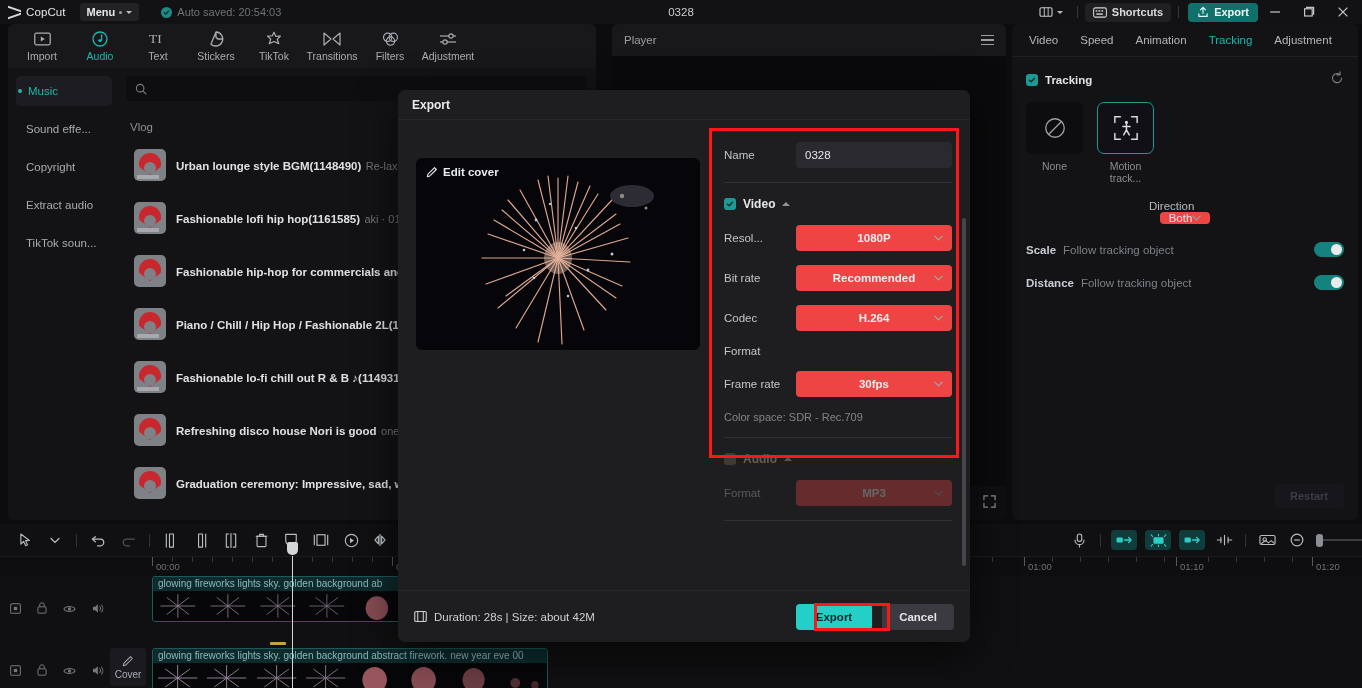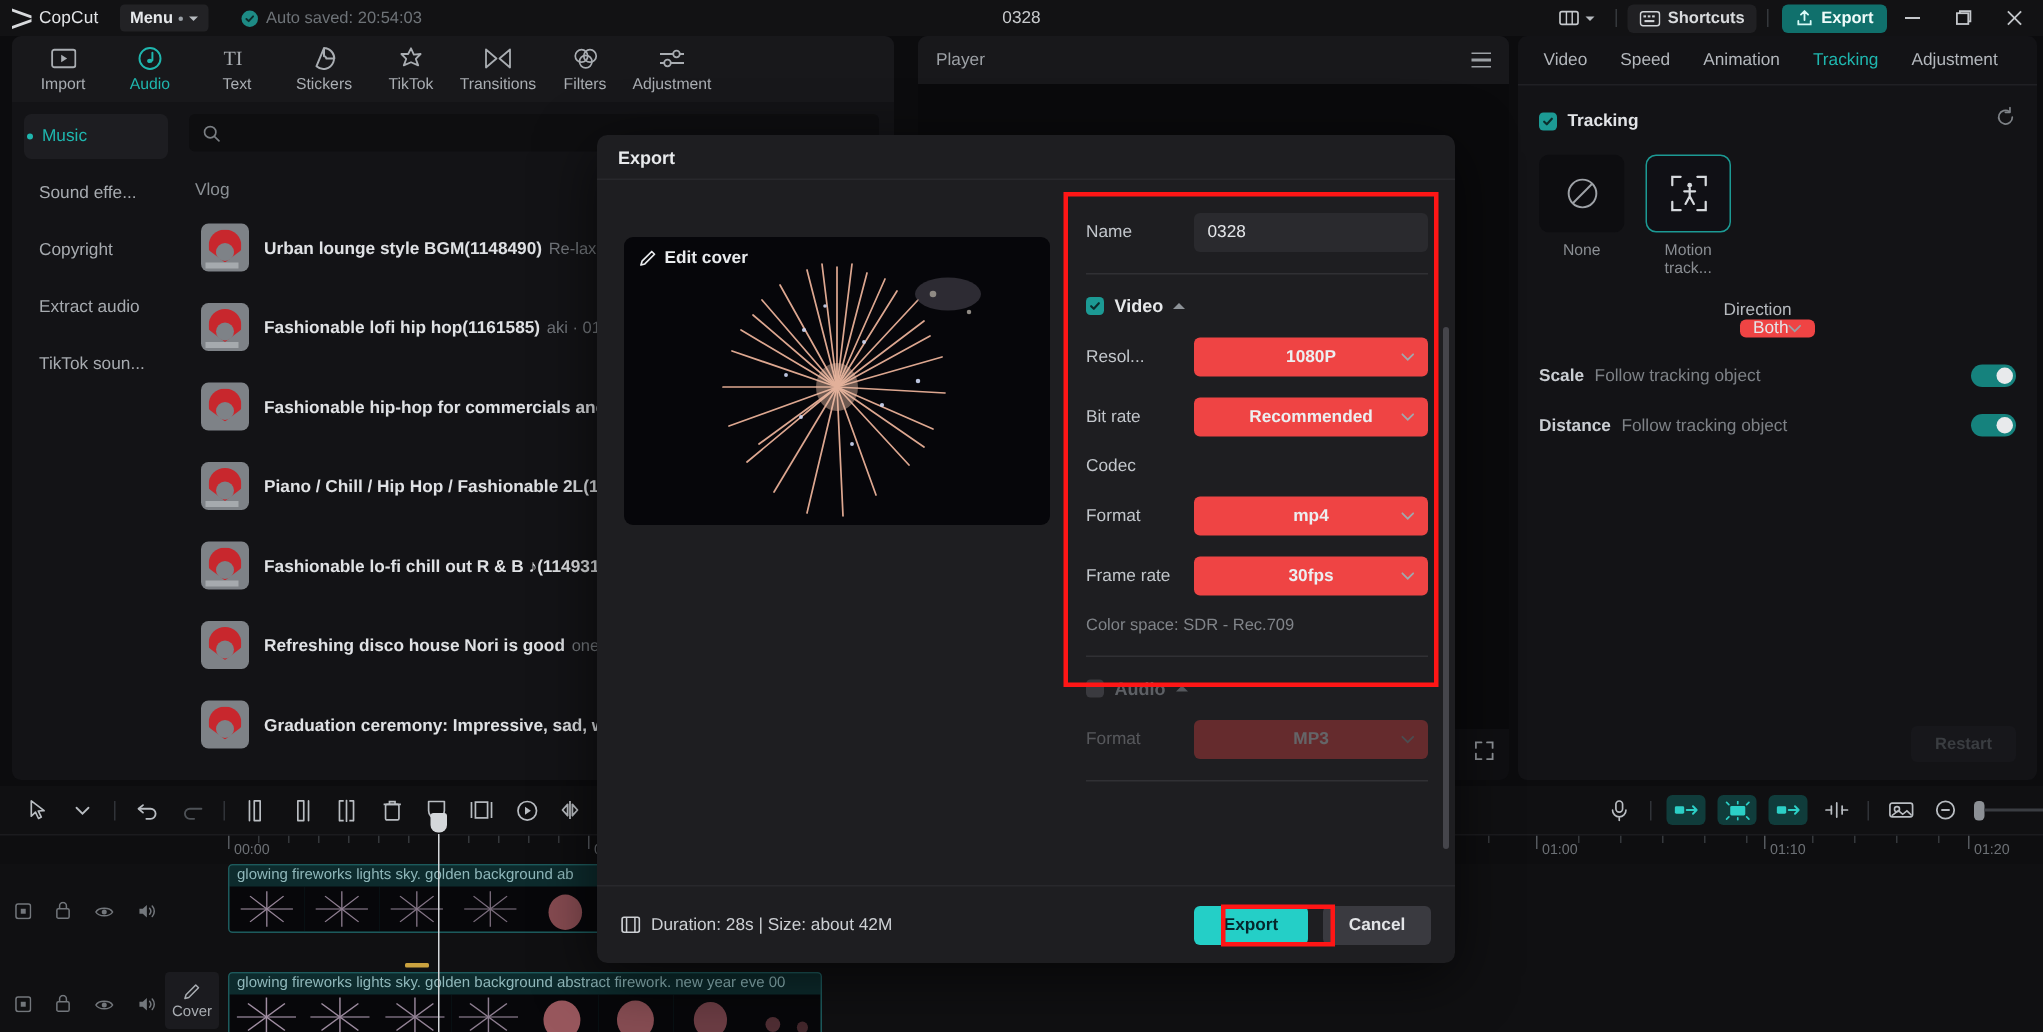--- a/index.html
+++ b/index.html
@@ -1192,29 +1192,29 @@
           <span class="set-label">Bit rate</span>
           <span class="set-dd">
             <span>Recommended</span>
             <svg class="cv" width="9" height="6" viewBox="0 0 10 6">
                 <path d="M1 1 L5 5 L9 1" stroke="#a2a6ab" stroke-width="1.3" fill="none" stroke-linecap="round"></path>
               </svg>
           </span>
         </div>
         <div class="set-row">
           <span class="set-label">Codec</span>
-        </div>
-        <div class="set-row">
-          <span class="set-label">Format</span>
           <span class="set-dd">
-            <span>mp4</span>
+            <span>H.264</span>
             <svg class="cv" width="9" height="6" viewBox="0 0 10 6">
                 <path d="M1 1 L5 5 L9 1" stroke="#a2a6ab" stroke-width="1.3" fill="none" stroke-linecap="round"></path>
               </svg>
           </span>
+        </div>
+        <div class="set-row">
+          <span class="set-label">Format</span>
         </div>
         <div class="set-row">
           <span class="set-label">Frame rate</span>
           <span class="set-dd">
             <span>30fps</span>
             <svg class="cv" width="9" height="6" viewBox="0 0 10 6">
                 <path d="M1 1 L5 5 L9 1" stroke="#a2a6ab" stroke-width="1.3" fill="none" stroke-linecap="round"></path>
               </svg>
           </span>
         </div>

